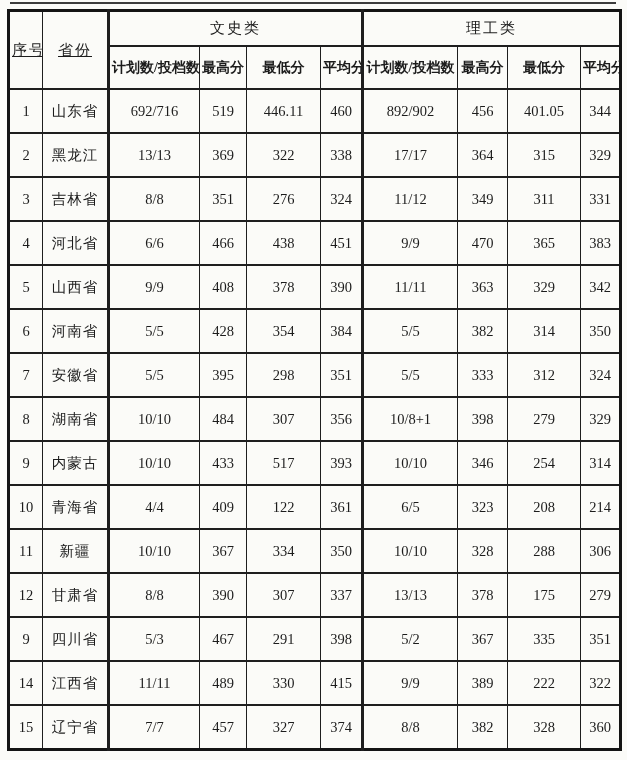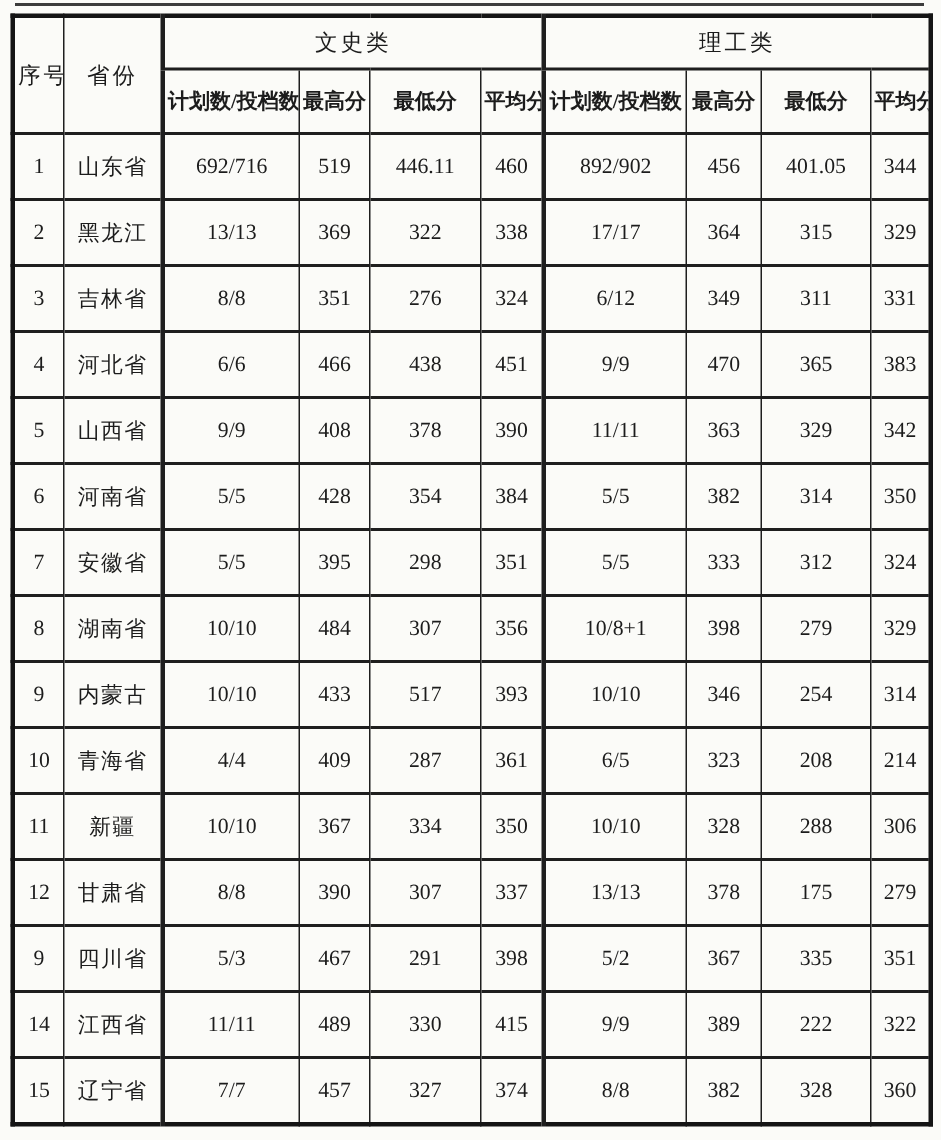--- a/index.html
+++ b/index.html
@@ -58,20 +58,21 @@
     letter-spacing: 2px;
   }
   .sub-row th {
     height: 41px;
     font-size: 14px;
     font-weight: bold;
   }
   .corner-th {
     font-size: 14.5px;
     letter-spacing: 1px;
+    text-decoration: underline;
   }
   .score-table tbody td {
     height: 42px;
     font-size: 14.5px;
   }
   .score-table tbody td:nth-child(2) {
     letter-spacing: 1px;
   }
 </style>
 </head>
@@ -135,21 +136,21 @@
         <td>315</td>
         <td>329</td>
       </tr>
       <tr>
         <td>3</td>
         <td>吉林省</td>
         <td class="bl-thick">8/8</td>
         <td>351</td>
         <td>276</td>
         <td>324</td>
-        <td class="bl-thick">6/12</td>
+        <td class="bl-thick">11/12</td>
         <td>349</td>
         <td>311</td>
         <td>331</td>
       </tr>
       <tr>
         <td>4</td>
         <td>河北省</td>
         <td class="bl-thick">6/6</td>
         <td>466</td>
         <td>438</td>
@@ -217,21 +218,21 @@
         <td class="bl-thick">10/10</td>
         <td>346</td>
         <td>254</td>
         <td>314</td>
       </tr>
       <tr>
         <td>10</td>
         <td>青海省</td>
         <td class="bl-thick">4/4</td>
         <td>409</td>
-        <td>287</td>
+        <td>122</td>
         <td>361</td>
         <td class="bl-thick">6/5</td>
         <td>323</td>
         <td>208</td>
         <td>214</td>
       </tr>
       <tr>
         <td>11</td>
         <td>新疆</td>
         <td class="bl-thick">10/10</td>

